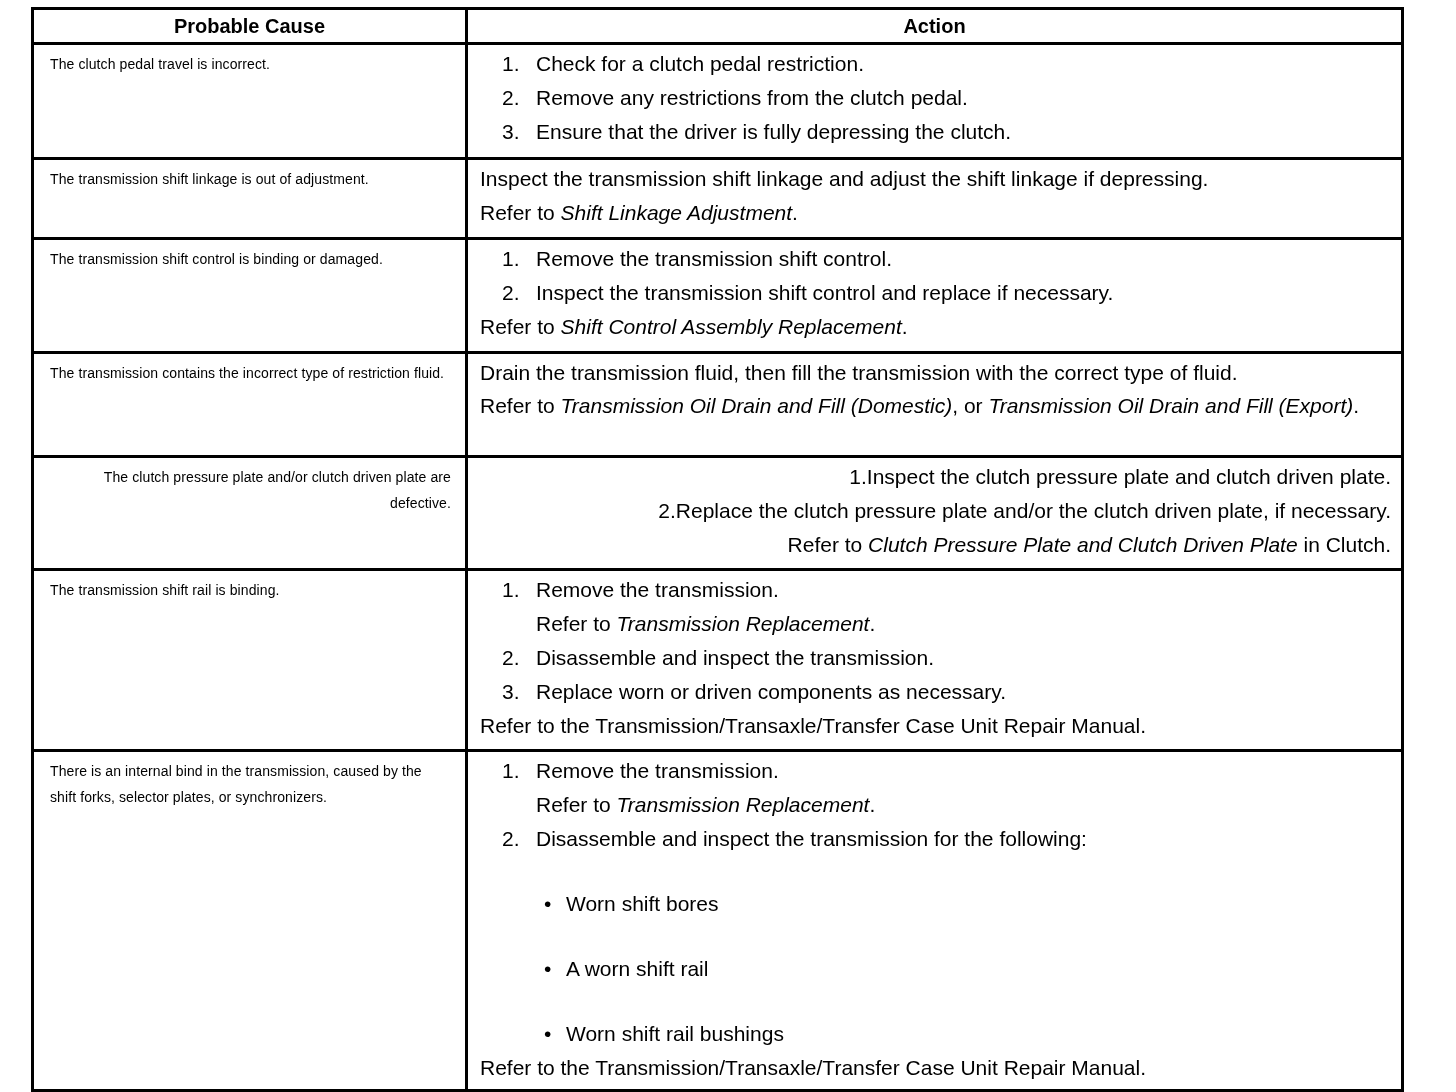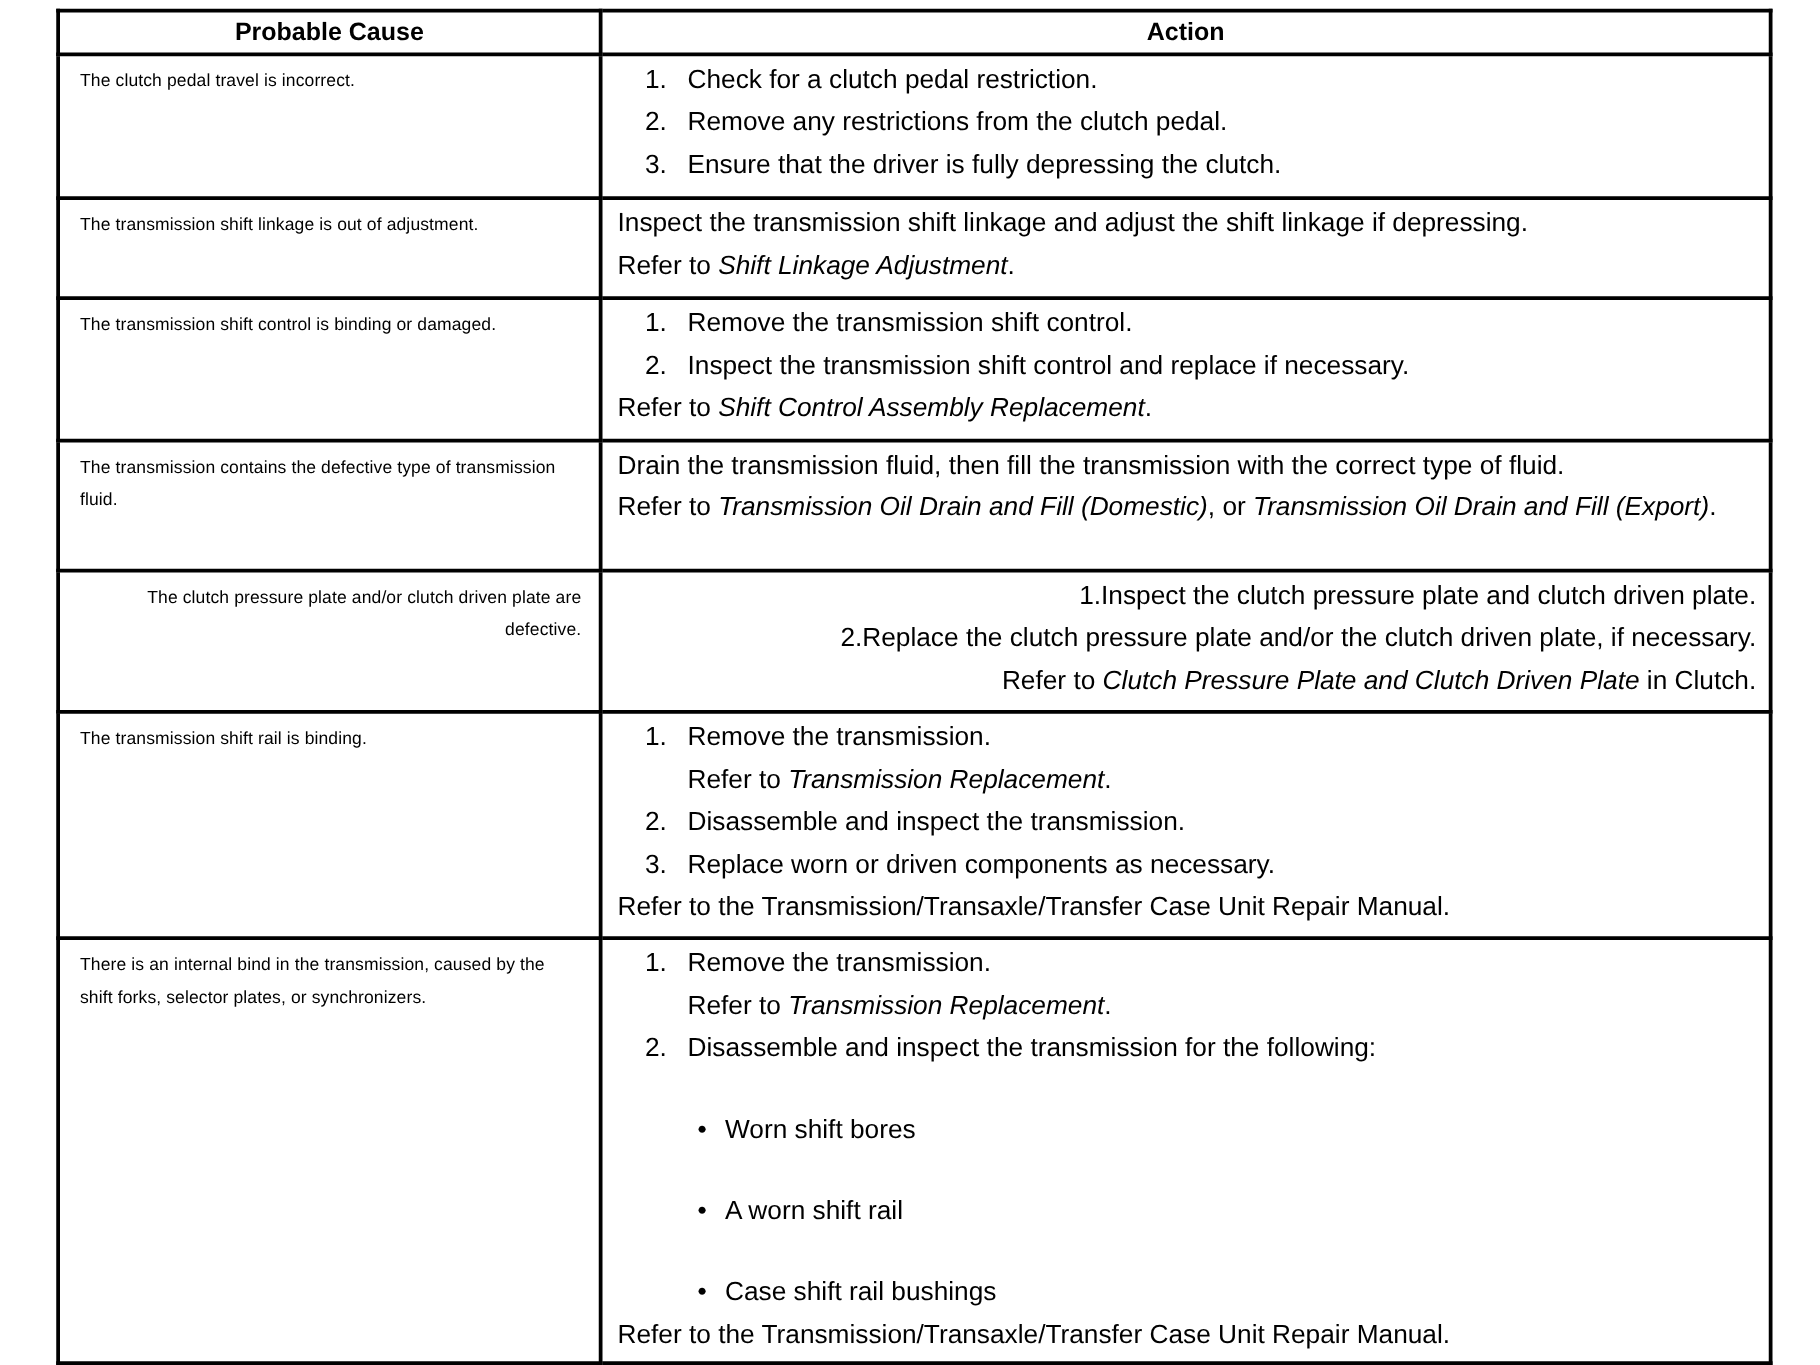--- a/index.html
+++ b/index.html
@@ -1,19 +1,19 @@
 <!DOCTYPE html>
 <html><head>
 <meta charset="utf-8">
 <style>
   html, body { margin: 0; padding: 0; background: #ffffff; }
   body { width: 1456px; height: 1092px; position: relative; overflow: hidden;
          font-family: "Liberation Sans", "DejaVu Sans", sans-serif; color: #000; }
   table.tbl {
-    position: absolute; left: 45px; top: 7px;
+    position: absolute; left: 31px; top: 7px;
     width: 1370px; border-collapse: collapse; table-layout: fixed;
     border: 3px solid #000;
   }
   table.tbl col.c1 { width: 434px; }
   table.tbl col.c2 { width: 936px; }
   th, td { border: 3px solid #000; vertical-align: top; padding: 0; }
   th { font-weight: bold; font-size: 20px; height: 32px; text-align: center;
        vertical-align: middle; padding-top: 0; }
   td.cause { font-size: 14px; line-height: 26px; padding: 6px 14px 8px 16px; letter-spacing: 0.1px; }
   td.action { font-size: 21px; padding: 6px 10px 4px 12px; }
@@ -72,21 +72,21 @@
     <tr class="r4">
       <td class="cause">The transmission shift control is binding or damaged.</td>
       <td class="action">
         <div class="line num"><span class="n">1.</span><span>Remove the transmission shift control.</span></div>
         <div class="line num"><span class="n">2.</span><span>Inspect the transmission shift control and replace if necessary.</span></div>
         <div class="line"><span>Refer to </span><i>Shift Control Assembly Replacement</i><span>.</span></div>
       </td>
     </tr>
 
     <tr class="r5">
-      <td class="cause">The transmission contains the defective type of transmission fluid.</td>
+      <td class="cause">The transmission contains the incorrect type of restriction fluid.</td>
       <td class="action">
         <div class="line">Drain the transmission fluid, then fill the transmission with the correct type of fluid.</div>
         <div class="line wrapline"><span>Refer to </span><i>Transmission Oil Drain and Fill (Domestic)</i><span>, or </span><i>Transmission Oil Drain and Fill (Export)</i><span>.</span></div>
       </td>
     </tr>
 
     <tr class="r6">
       <td class="cause">The clutch pressure plate and/or clutch driven plate are defective.</td>
       <td class="action">
         <div class="line num"><span class="n">1.</span><span>Inspect the clutch pressure plate and clutch driven plate.</span></div>
@@ -107,18 +107,18 @@
     </tr>
 
     <tr class="r8">
       <td class="cause">There is an internal bind in the transmission, caused by the shift forks, selector plates, or synchronizers.</td>
       <td class="action">
         <div class="line num"><span class="n">1.</span><span>Remove the transmission.</span></div>
         <div class="line sub"><span>Refer to </span><i>Transmission Replacement</i><span>.</span></div>
         <div class="line num"><span class="n">2.</span><span>Disassemble and inspect the transmission for the following:</span></div>
         <div class="line bul"><span class="b">•</span><span>Worn shift bores</span></div>
         <div class="line bul"><span class="b">•</span><span>A worn shift rail</span></div>
-        <div class="line bul"><span class="b">•</span><span>Case shift rail bushings</span></div>
+        <div class="line bul"><span class="b">•</span><span>Worn shift rail bushings</span></div>
         <div class="line">Refer to the Transmission/Transaxle/Transfer Case Unit Repair Manual.</div>
       </td>
     </tr>
   </tbody>
 </table>
 
 </body></html>

